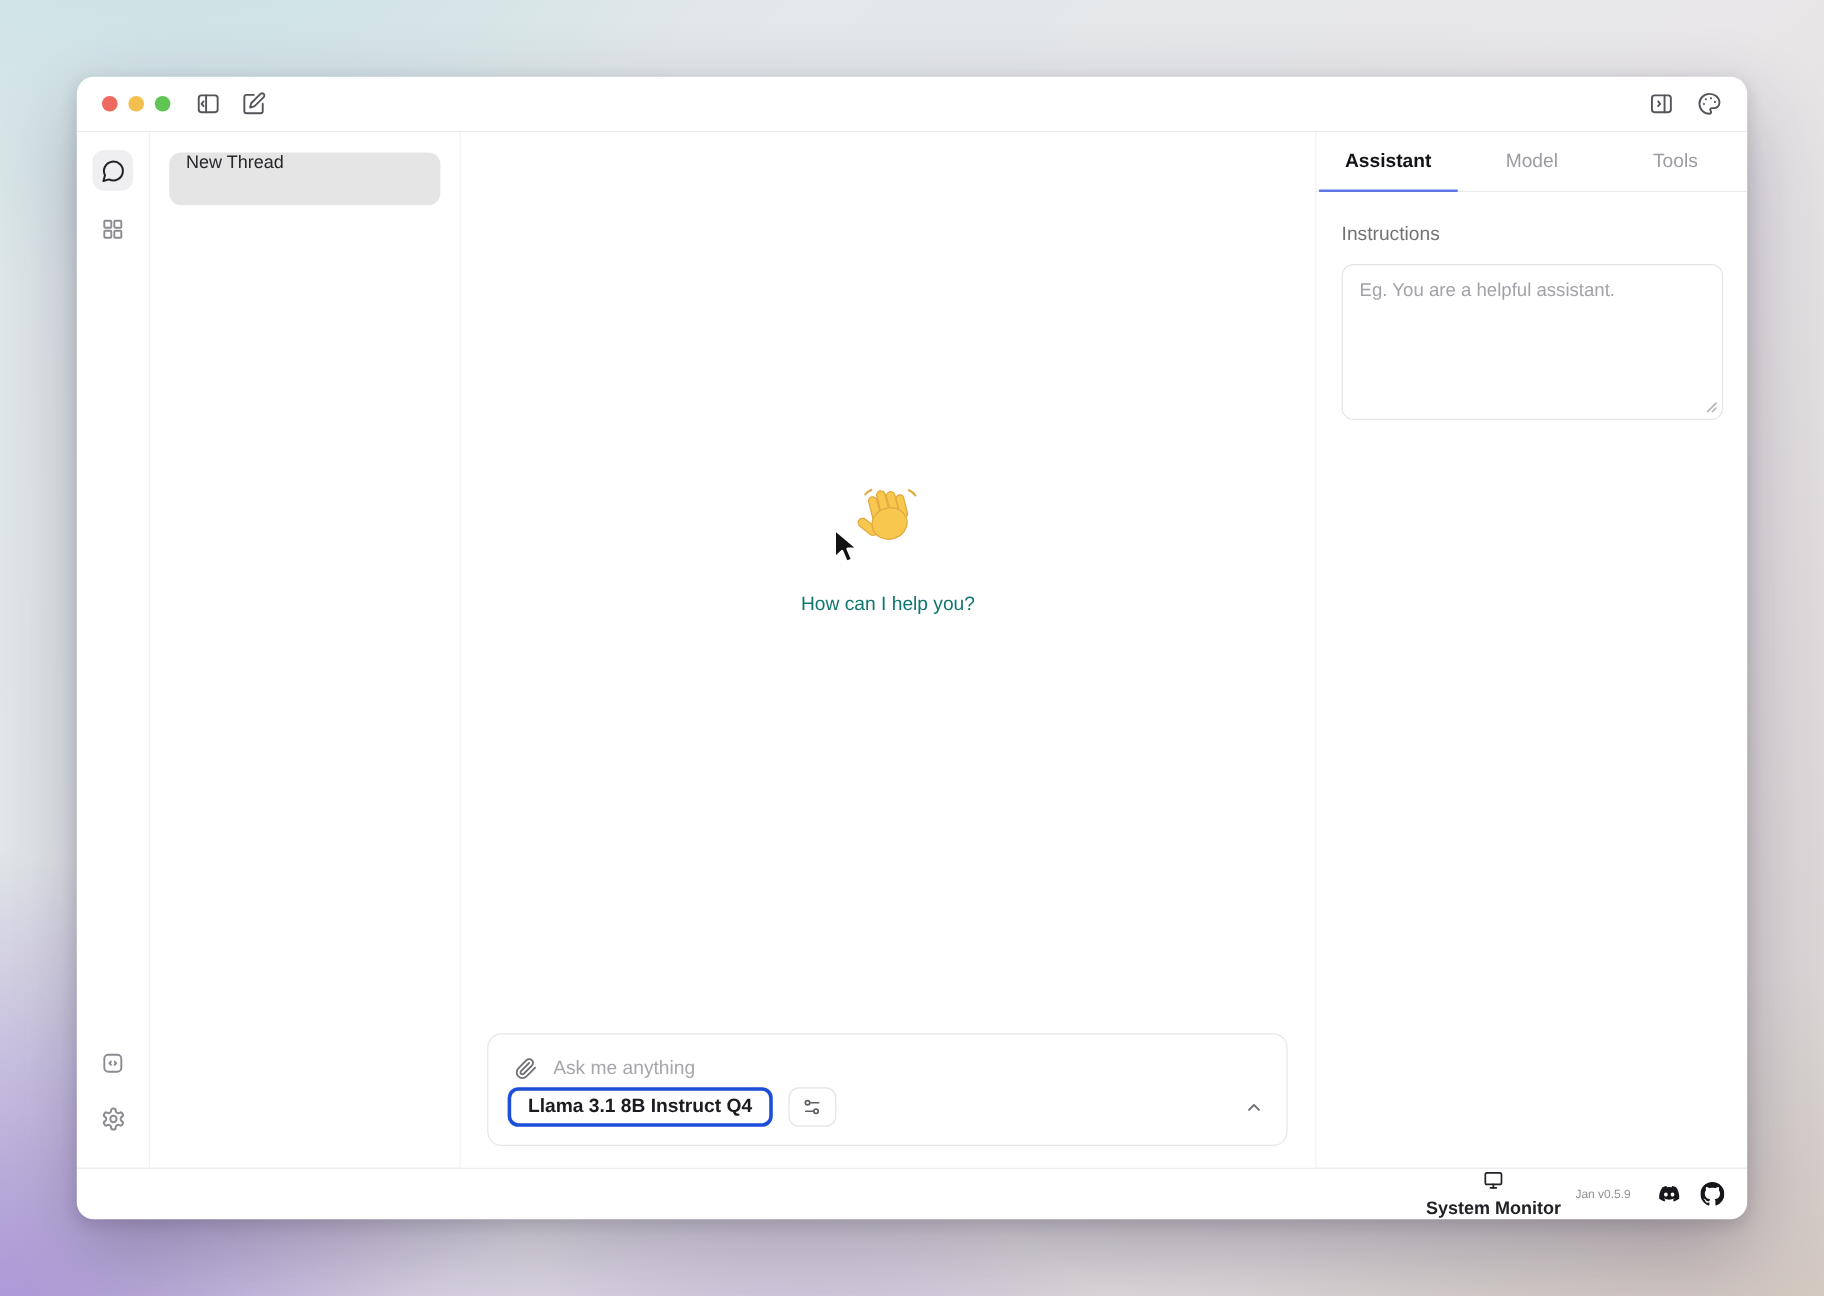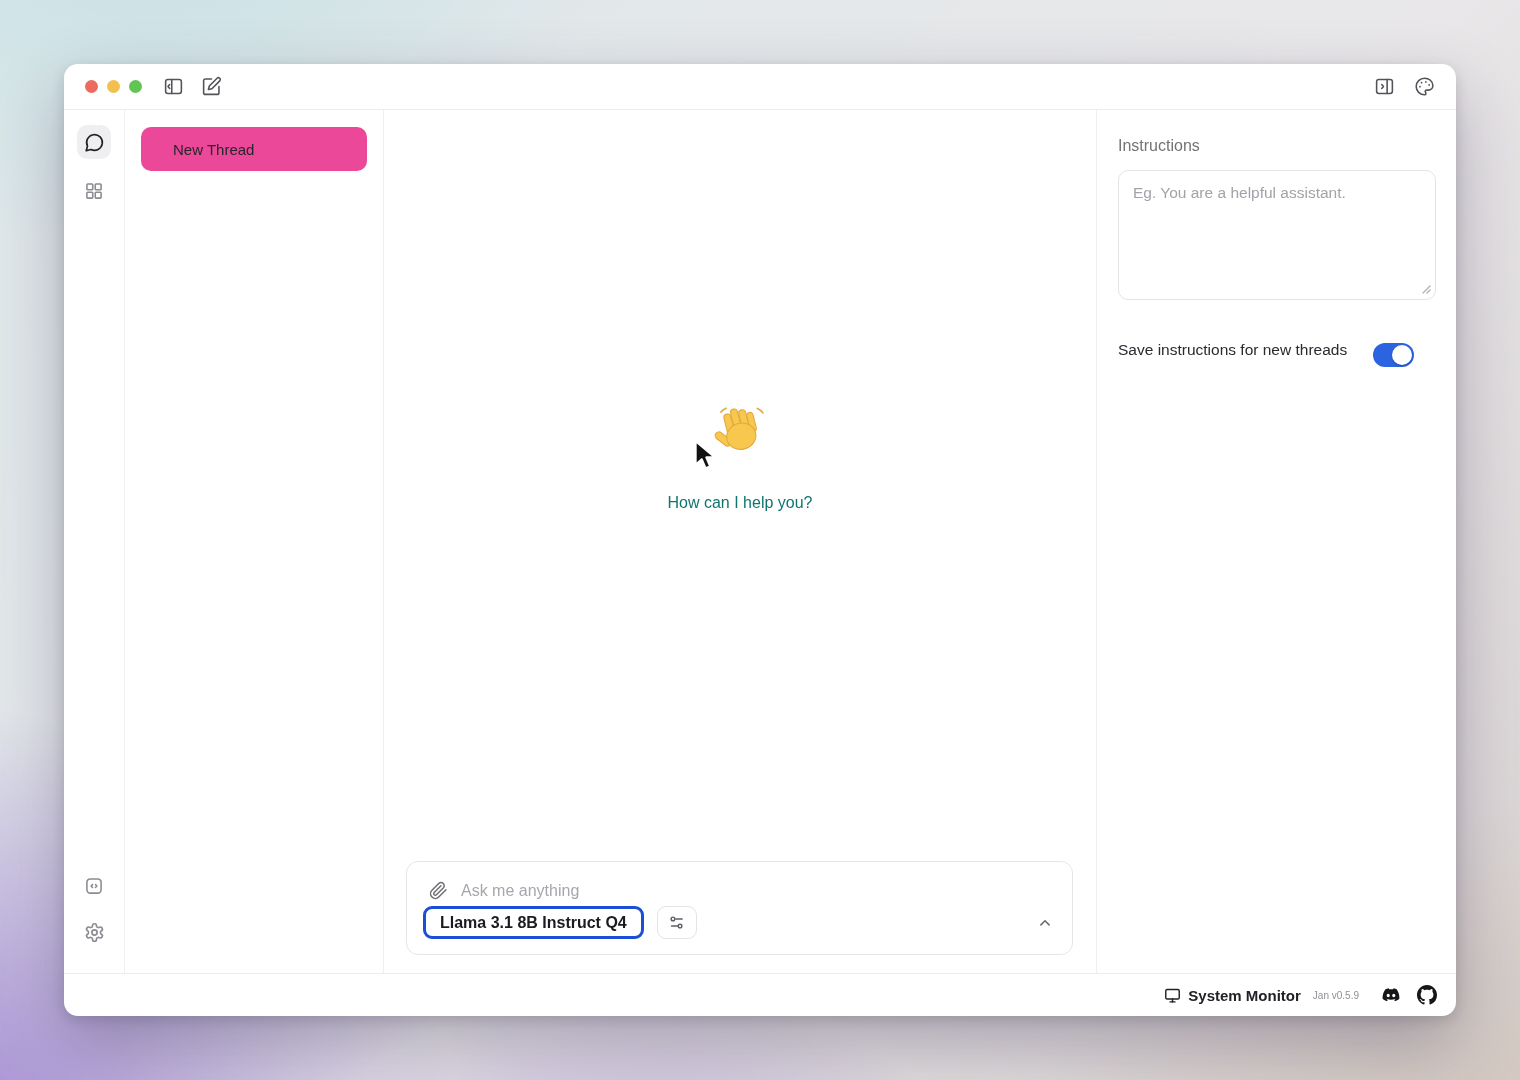--- a/index.html
+++ b/index.html
@@ -27,21 +27,21 @@
   .tb-group { display:flex; gap:17px; align-items:center; margin-left:21px; }
   .tb-right { margin-left:auto; display:flex; gap:19px; align-items:center; }
   .tb-btn { display:flex; align-items:center; justify-content:center; color:#53535a; cursor:default; }
   
   .app-body { flex:1; display:flex; min-height:0; }
   .rail { width:61px; flex:0 0 61px; border-right:1px solid #efeff2; display:flex; flex-direction:column; align-items:center; padding:15px 0 24px; }
   .rail-btn { width:34px; height:34px; border-radius:10px; display:flex; align-items:center; justify-content:center; color:#8b8b92; margin-bottom:15px; }
   .rail-btn.active { background:#efeff2; color:#222227; }
   .rail-spacer { flex:1; }
   .threads { width:259px; flex:0 0 259px; border-right:1px solid #efeff2; padding:17px 16px; }
-  .thread-item { height:44px; background:#ec4899; border-radius:10px; display:flex; align-items:center; padding:0 32px; font-size:15px; font-weight:500; color:#26262b; }
+  .thread-item { height:44px; background:#e5e5e5; border-radius:10px; display:flex; align-items:flex-start; padding:0 14px; font-size:15px; font-weight:500; color:#26262b; }
   
   .main { flex:1; position:relative; background:#fff; }
   .greeting { position:absolute; left:0; right:0; top:295px; text-align:center; }
   .emoji-wrap { position:relative; display:inline-block; width:54px; height:50px; }
   .cursor-svg { position:absolute; left:-22px; bottom:-18px; }
   .greeting-text { margin-top:35px; font-size:16px; font-weight:400; color:#0f766e; }
   .composer { position:absolute; left:22px; right:23px; bottom:18px; height:94px; border:1px solid #e6e6ea; border-radius:12px; background:#fff; }
   .composer-top { display:flex; align-items:center; gap:13px; padding:19px 20px 0 22px; }
   .composer-top input { flex:1; border:none; outline:none; font-size:16px; color:#303036; font-family:inherit; background:transparent; }
   .composer-top input::placeholder { color:#a6a6ad; }
@@ -62,21 +62,21 @@
   .ta-wrap textarea { width:100%; height:130px; border:1px solid #e4e4e8; border-radius:10px; padding:13px 14px; font-size:15.5px; font-family:inherit; color:#303036; resize:none; outline:none; display:block; }
   .ta-wrap textarea::placeholder { color:#a2a2a9; }
   .ta-grip { position:absolute; right:5px; bottom:6px; color:#b5b5bb; pointer-events:none; }
   .save-row { display:flex; margin-top:37px; }
   .save-label { flex:1; font-size:15.5px; color:#2a2a30; line-height:26px; max-width:255px; }
   .toggle { width:41px; height:24px; border-radius:13px; background:var(--accent,#2b63e0); position:relative; margin-top:6px; flex:0 0 auto; cursor:default; }
   .toggle .knob { position:absolute; top:2px; width:20px; height:20px; border-radius:50%; background:#fff; box-shadow:0 1px 2px rgba(0,0,0,.25); }
   .toggle.on .knob { right:2px; }
   
   .statusbar { height:43px; flex:0 0 43px; border-top:1px solid #ececef; display:flex; align-items:center; justify-content:flex-end; padding:0 19px; }
-  .sys-mon { display:flex; align-items:center; gap:7px; font-size:15px; font-weight:700; color:#212126; }
+  .sys-mon { display:flex; align-items:center; gap:7px; font-size:15px; font-weight:700; color:#212126;flex-direction:column; }
   .version { margin-left:12px; font-size:10px; color:#8f8f96; }
   .sb-icon { margin-left:16px; color:#17171b; display:flex; }
   .sb-icon.first { margin-left:22px; }
   svg { display:block; }
 </style>
 </head>
 <body>
 
 <div class="window">
 
@@ -217,36 +217,35 @@
           <span class="chev-up">
             <svg width="18" height="18" viewBox="0 0 24 24" fill="none" stroke="currentColor" stroke-width="2.1" stroke-linecap="round" stroke-linejoin="round">
                 <polyline points="6.5 14.5 12 9 17.5 14.5"></polyline>
               </svg>
           </span>
         </div>
       </div>
     </div>
 
     <div class="panel">
+      <div class="tabs">
+        <span class="tab active">Assistant</span>
+        <span class="tab">Model</span>
+        <span class="tab">Tools</span>
+      </div>
       <div class="panel-content">
         <div class="panel-h">Instructions</div>
         <div class="ta-wrap">
           <textarea placeholder="Eg. You are a helpful assistant." style=""></textarea>
           <span class="ta-grip">
             <svg width="10" height="10" viewBox="0 0 10 10" stroke="currentColor" stroke-width="1.4" stroke-linecap="round">
                 <line x1="2" y1="9" x2="9" y2="2"></line>
                 <line x1="6" y1="9" x2="9" y2="6"></line>
               </svg>
           </span>
-        </div>
-        <div class="save-row">
-          <span class="save-label">Save instructions for new threads</span>
-          <span class="toggle on" id="save-toggle">
-              <span class="knob"></span>
-            </span>
         </div>
       </div>
     </div>
   </div>
 
   <div class="statusbar">
     <span class="sys-mon">
       <span>
         <svg width="17" height="17" viewBox="0 0 24 24" fill="none" stroke="currentColor" stroke-width="2" stroke-linecap="round" stroke-linejoin="round">
             <rect x="2.5" y="3.5" width="19" height="13.5" rx="2"></rect>

